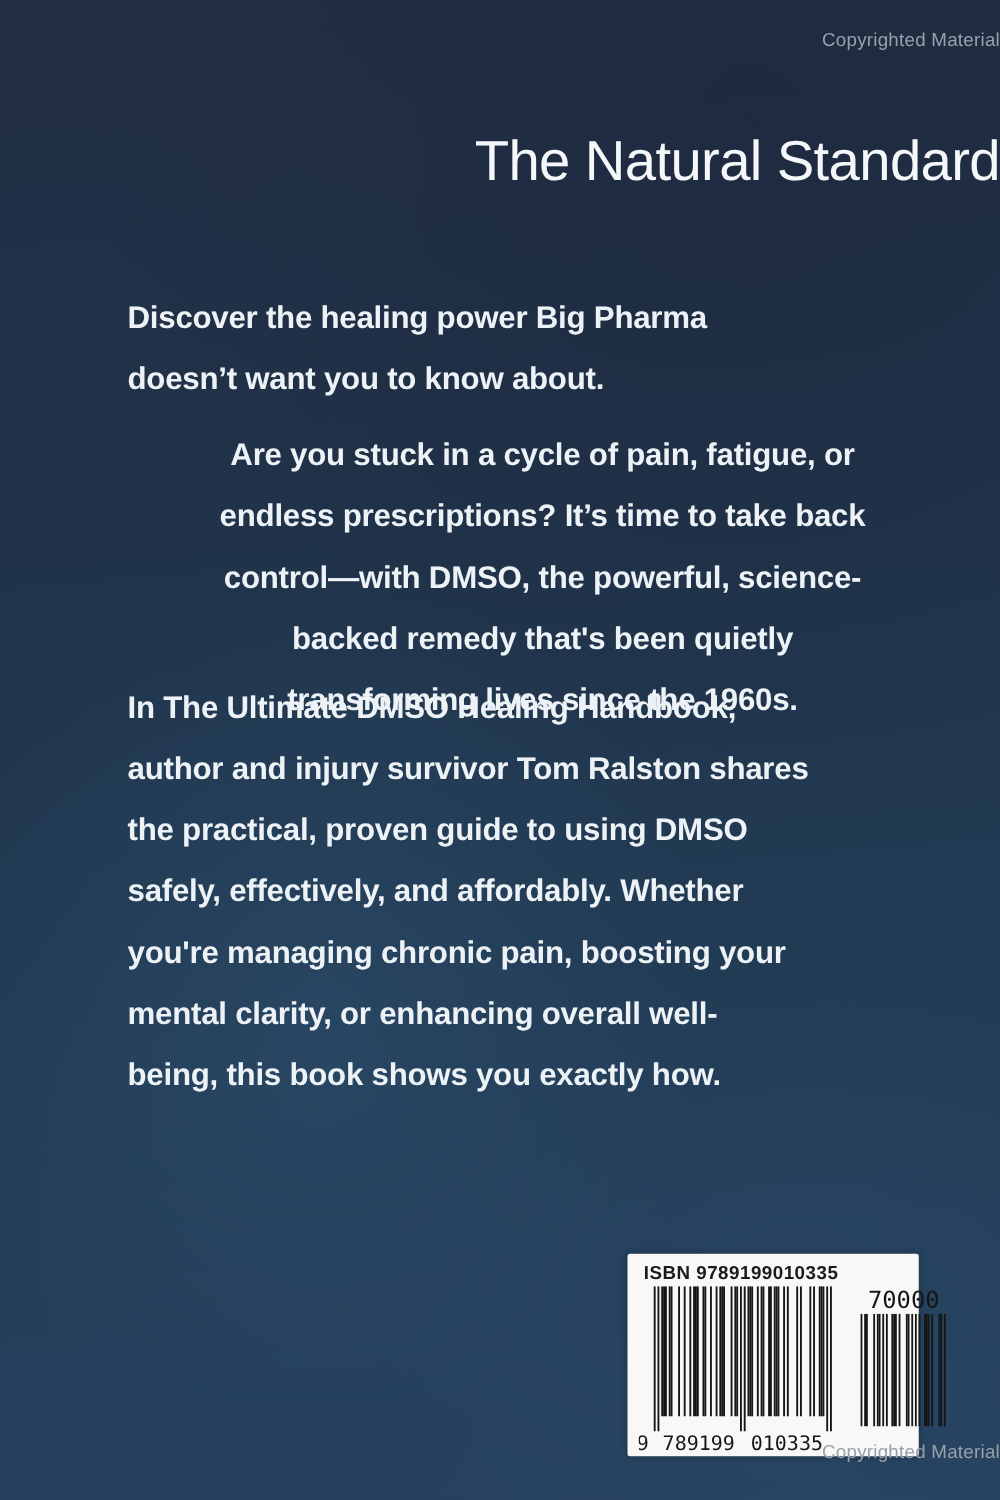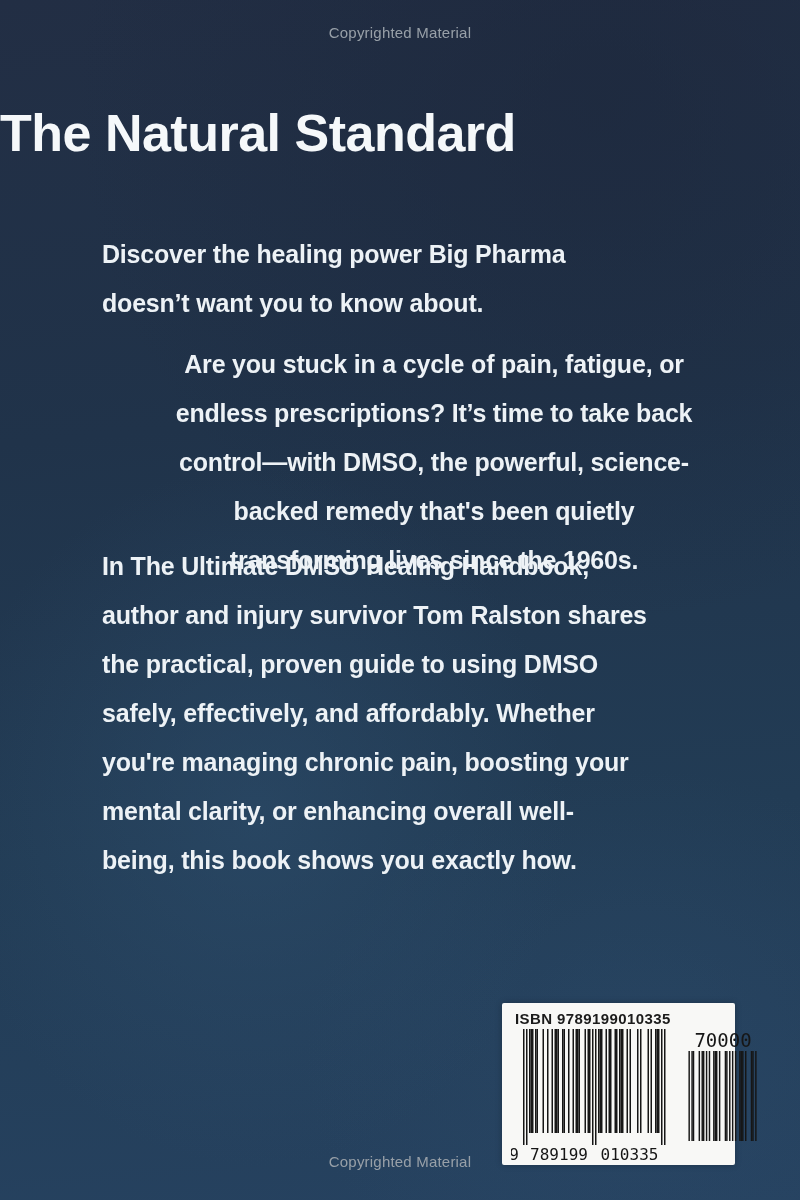--- a/index.html
+++ b/index.html
@@ -9,32 +9,32 @@
     overflow:hidden;
     font-family:"Liberation Sans", sans-serif;
     background:
       radial-gradient(60% 45% at 32% 68%, rgba(48,82,114,.45) 0%, rgba(48,82,114,0) 65%),
       radial-gradient(70% 40% at 80% 88%, rgba(46,78,110,.35) 0%, rgba(46,78,110,0) 60%),
       radial-gradient(120% 80% at 75% 8%, rgba(28,38,58,.55) 0%, rgba(28,38,58,0) 55%),
       linear-gradient(175deg, #222e44 0%, #20334a 35%, #223c55 68%, #264260 100%);
   }
   .copyright{
     position:absolute;left:0;width:100%;
-    text-align:center;
+    text-align:right;
     color:#98a0a8;
     font-size:15px;
     letter-spacing:.2px;
   }
   .copyright.top{top:24px;}
   .copyright.bottom{top:1153px;}
   .title{
     position:absolute;top:103px;left:0;width:100%;
-    margin:0;text-align:left;
+    margin:0;text-align:right;
     color:#f5f8fa;
-    font-size:52px;font-weight:bold;
+    font-size:45px;font-weight:normal;
     letter-spacing:-.5px;
   }
   .para{
     position:absolute;left:100px;width:664px;
     margin:2px;
     color:#edf2f6;
     font-size:25px;font-weight:bold;
     line-height:49px;
     letter-spacing:-.2px;
     white-space:pre-line;

